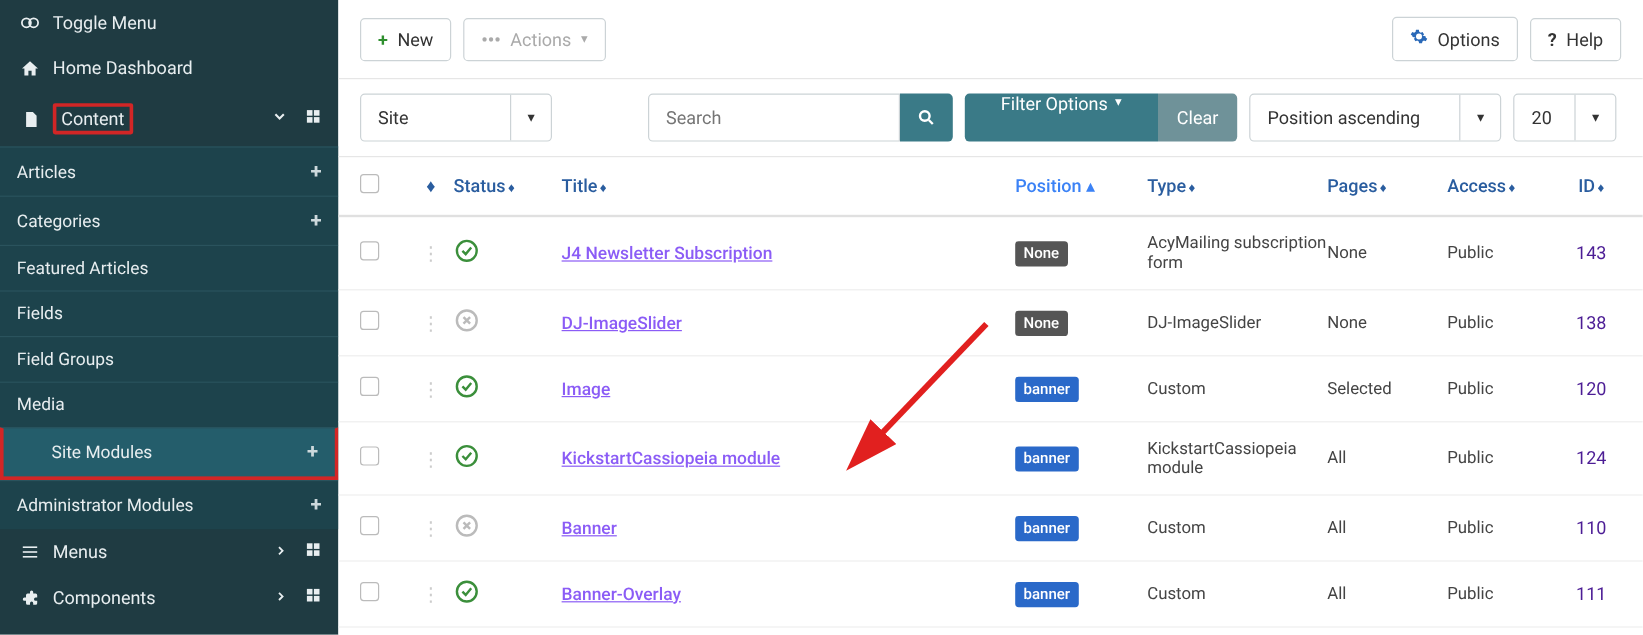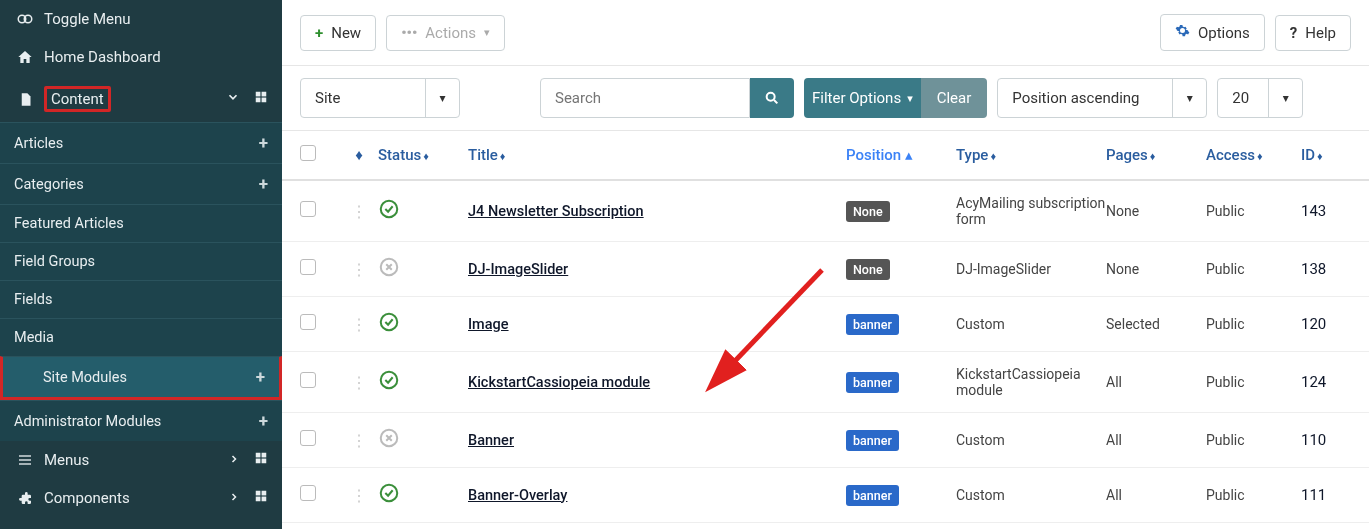--- a/index.html
+++ b/index.html
@@ -23,49 +23,49 @@
 .btn-disabled{color:#aaa}
 .btn-blue .b-icon{color:#2a69b8}
 .spacer{flex:1}
 .filters{display:flex;align-items:center;padding:12px 18px;gap:10px;border-bottom:1px solid #e6e6e6}
 .select-box{display:flex;align-items:center;border:1px solid #ccd3d6;border-radius:4px;background:#fff;height:40px}
 .select-box .txt{padding:0 14px;font-size:15px}
 .select-box .caret{width:34px;display:flex;align-items:center;justify-content:center;border-left:1px solid #ccd3d6;height:100%;font-size:12px}
 .search-wrap{display:flex;flex:0 0 auto}
 .search-input{border:1px solid #ccd3d6;border-radius:4px 0 0 4px;padding:0 14px;height:40px;width:210px;font-size:15px}
 .search-btn{width:44px;height:40px;background:#3a7a87;color:#fff;display:flex;align-items:center;justify-content:center;border:none;border-radius:0 4px 4px 0;cursor:pointer}
-.filter-btn{height:40px;padding:0 8px;background:#3a7a87;color:#fff;border:none;border-radius:4px 0 0 4px;cursor:pointer;font-size:15px;display:flex;align-items:center;gap:6px}
+.filter-btn{height:40px;padding:0 30px;background:#3a7a87;color:#fff;border:none;border-radius:4px 0 0 4px;cursor:pointer;font-size:15px;display:flex;gap:6px}
 .clear-btn{height:40px;padding:0 16px;background:#6f9299;color:#fff;border:none;border-radius:0 4px 4px 0;cursor:pointer;font-size:15px}
 .filter-group{display:flex}
 .table{width:100%}
 .thead{display:flex;align-items:center;padding:14px 18px;border-bottom:2px solid #e0e0e0;font-weight:500;color:#2a5d9f;font-size:15px}
 .col-check{width:40px}
 .col-order{width:38px;text-align:center}
 .col-status{width:90px}
 .col-title{flex:1;min-width:200px}
 .col-position{width:110px;color:#555}
 .col-type{width:150px}
 .col-pages{width:100px}
 .col-access{width:95px}
-.col-id{width:50px;text-align:left}
+.col-id{width:50px;text-align:center}
 .thead .col-position{color:#3b82f6}
 .sort-icon{font-size:11px;margin-left:2px}
 .trow{display:flex;align-items:center;padding:14px 18px;border-bottom:1px solid #eee;font-size:14.5px}
-.trow .col-title a{color:#0f172a;text-decoration:underline;font-weight:500}
+.trow .col-title a{color:#8b5cf6;text-decoration:underline;font-weight:500}
 .checkbox{width:16px;height:16px;border:1.5px solid #bbb;border-radius:3px;display:inline-block}
 .drag-icon{color:#ccc;font-size:16px}
 .status-enabled{width:22px;height:22px;display:inline-flex}
 .status-enabled svg{stroke:#3b8f3b}
 .status-disabled{width:22px;height:22px;display:inline-flex}
 .status-disabled svg{stroke:#bbb}
 .badge{display:inline-block;padding:3px 7px;border-radius:3px;font-size:12.5px;color:#fff;font-weight:500}
 .badge-none{background:#555}
 .badge-banner{background:#2a69c9}
 .trow .col-type,.trow .col-pages,.trow .col-access{color:#444;font-size:14px}
-.trow .col-id{color:#0f172a;font-size:15px}
+.trow .col-id{color:#4c1d95;font-size:15px}
 .arrow-annot{position:absolute;pointer-events:none}
 </style>
 </head>
 <body>
 
 <div class="app">
   <div class="sidebar">
     <div class="sidebar-item">
       <span class="icon">
         <svg width="18" height="18" viewBox="0 0 24 24" fill="none" stroke="#e8eef0" stroke-width="2">
@@ -116,24 +116,24 @@
       <div class="sidebar-item">
         <span class="label">Categories</span>
         <span class="right">
             <span style="font-size:17px;font-weight:bold">+</span>
           </span>
       </div>
       <div class="sidebar-item">
         <span class="label">Featured Articles</span>
       </div>
       <div class="sidebar-item">
+        <span class="label">Fields</span>
+      </div>
+      <div class="sidebar-item">
         <span class="label">Field Groups</span>
-      </div>
-      <div class="sidebar-item">
-        <span class="label">Fields</span>
       </div>
       <div class="sidebar-item">
         <span class="label">Media</span>
       </div>
       <div class="sidebar-item active highlight-block" style="padding-left:40px">
         <span class="label">Site Modules</span>
         <span class="right">
             <span style="font-size:17px;font-weight:bold">+</span>
           </span>
       </div>

